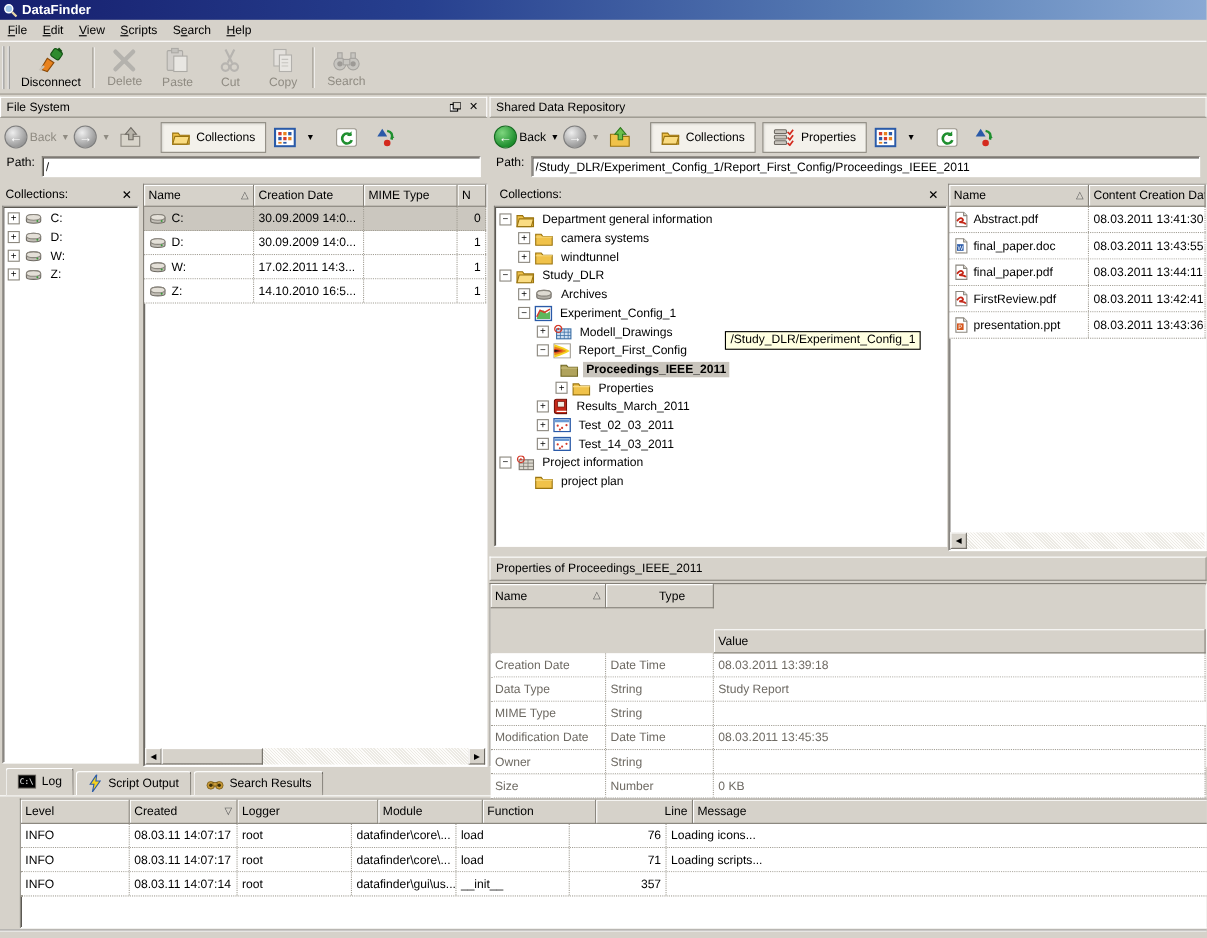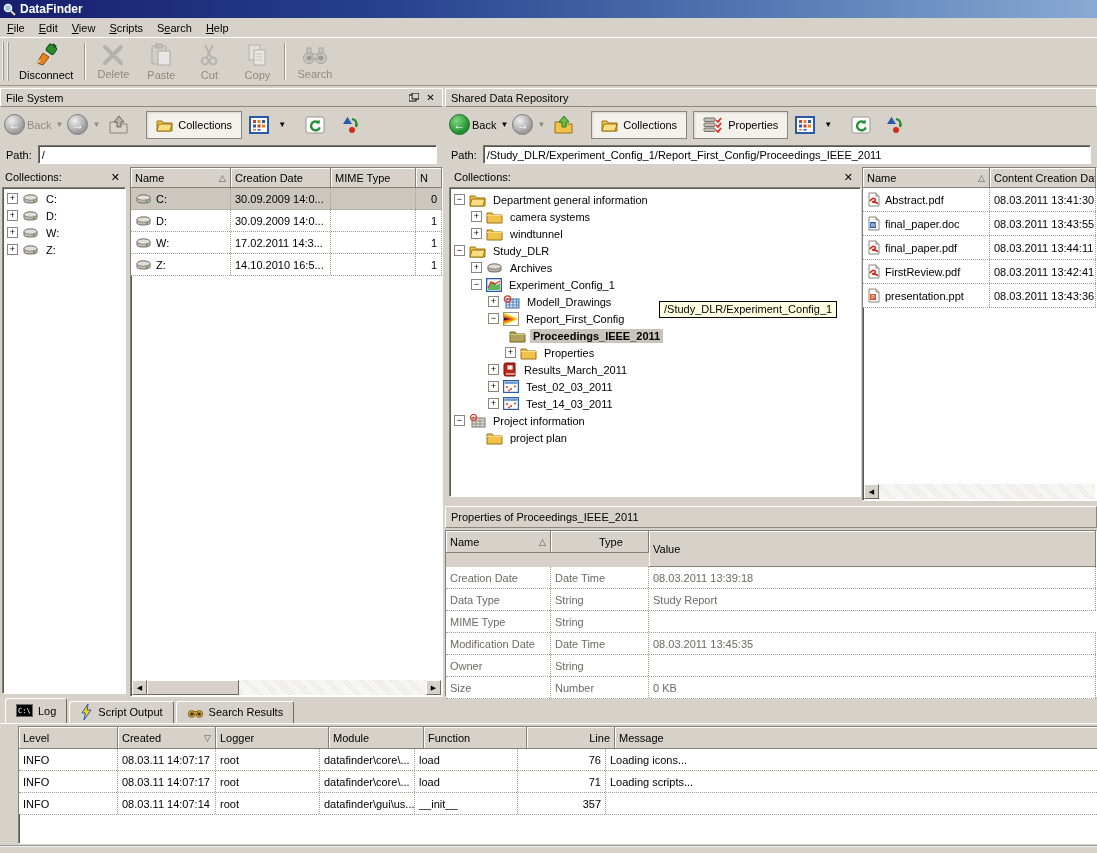--- a/index.html
+++ b/index.html
@@ -29,21 +29,21 @@
   
   .panel-title { height:19px; display:flex; align-items:center; padding:0 5px; border:1px solid #fff; border-bottom-color:#8b877e; background:#d6d2ca; }
   .pt-btns { margin-left:auto; display:flex; gap:4px; align-items:center; }
   .pt-btn { width:13px; height:12px; display:flex; align-items:center; justify-content:center; font-size:10px; line-height:10px; }
   .nav-row { height:35px; display:flex; align-items:center; padding:0 4px; gap:2px; }
   .nav-circle { width:21px; height:21px; border-radius:50%; display:flex; align-items:center; justify-content:center; color:#fff; font-weight:bold; font-size:12px; }
   .nav-green { background:radial-gradient(circle at 35% 30%,#7ed67e,#1f8f2f 70%); border:1px solid #166b22; }
   .nav-gray { background:radial-gradient(circle at 35% 30%,#eee,#9a9a9a 70%); border:1px solid #7d7d7d; }
   .dd { font-size:8px; margin:0 2px; }
   .toggle-btn { height:28px; display:flex; align-items:center; gap:5px; padding:0 9px; background:#f3f1eb; border:1px solid #8b877e; box-shadow:inset 1px 1px 2px rgba(0,0,0,.12); }
-  .path-row { height:25px; display:flex; align-items:center; padding:0 6px; gap:6px; }
+  .path-row { height:25px; display:flex; align-items:flex-start; padding:0 6px; gap:6px; }
   .path-input { flex:1; height:19px; font:11px "Liberation Sans",sans-serif; padding:1px 3px; border:1px solid #7a766e; border-right-color:#fff; border-bottom-color:#fff; box-shadow:inset 1px 1px 0 #55524c; background:#fff; }
   .coll-head { height:20px; display:flex; align-items:center; padding:0 5px; }
   .coll-x { margin-left:auto; font-size:11px; font-weight:bold; padding:0 3px; }
 
   
   .tree-box { background:#fff; overflow:hidden; position:absolute; }
   .trow { height:17px; display:flex; align-items:center; white-space:nowrap; }
   .expander { width:11px; height:11px; border:1px solid #8b877e; background:#fff; font-size:9px; line-height:9px; text-align:center; margin-right:4px; flex:none; }
   .noexp { width:15px; flex:none; }
   .ticon { margin-right:4px; flex:none; }
@@ -757,21 +757,21 @@
       </div>
       <div class="abs sunken" style="left:0;top:24px;width:652px;height:167px;">
         <div class="tbl-head" id="props-head">
             <div class="th" style="width: 105px; height: 22px;">
               <span>Name</span>
               <span class="sort">△</span>
             </div>
             <div class="th" style="width: 98px; height: 22px; padding-left: 48px;">
               <span>Type</span>
             </div>
-            <div class="th" style="flex: 1 1 0%; height: 36px;">
+            <div class="th" style="flex: 1 1 0%; height: 22px; margin-top: 41px;">
               <span>Value</span>
             </div>
           </div>
         <div id="props-rows">
             <div class="tr" style="height: 22px;">
               <div class="td" style="width: 105px;">
                 <span style="color: rgb(110, 106, 99);">Creation Date</span>
               </div>
               <div class="td" style="width: 98px;">
                 <span style="color: rgb(110, 106, 99);">Date Time</span>
@@ -873,21 +873,21 @@
 
   <div class="abs sunken" style="left:18px;top:726px;width:1086px;height:118px;">
     <div class="tbl-head" id="log-head">
         <div class="th" style="width: 99px; height: 22px;">
           <span>Level</span>
         </div>
         <div class="th" style="width: 98px; height: 22px;">
           <span>Created</span>
           <span class="sort">▽</span>
         </div>
-        <div class="th" style="width: 113px; height: 22px; align-items: center;">
+        <div class="th" style="width: 128px; height: 22px; align-items: center;">
           <span>Logger</span>
         </div>
         <div class="th" style="width: 95px; height: 22px;">
           <span>Module</span>
         </div>
         <div class="th" style="width: 103px; height: 22px;">
           <span>Function</span>
         </div>
         <div class="th" style="width: 88px; height: 22px; justify-content: flex-end;">
           <span>Line</span>

